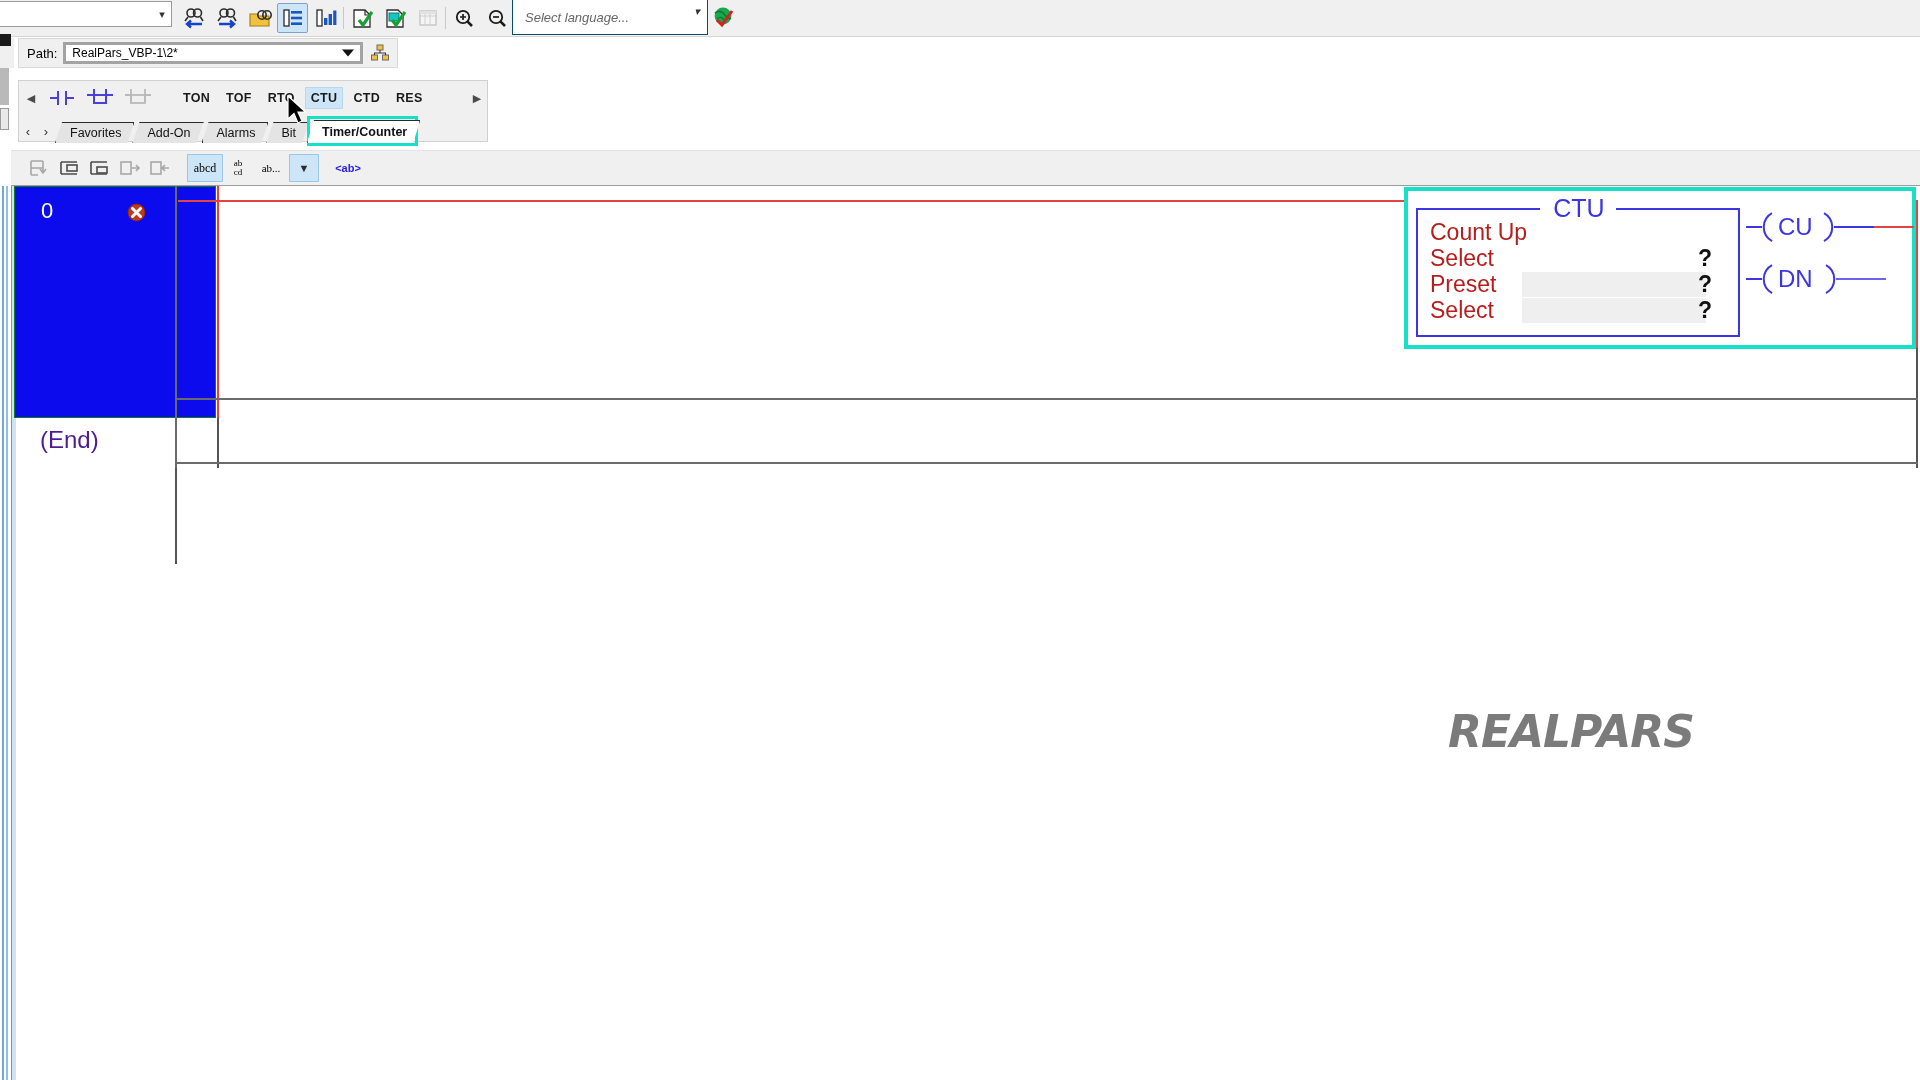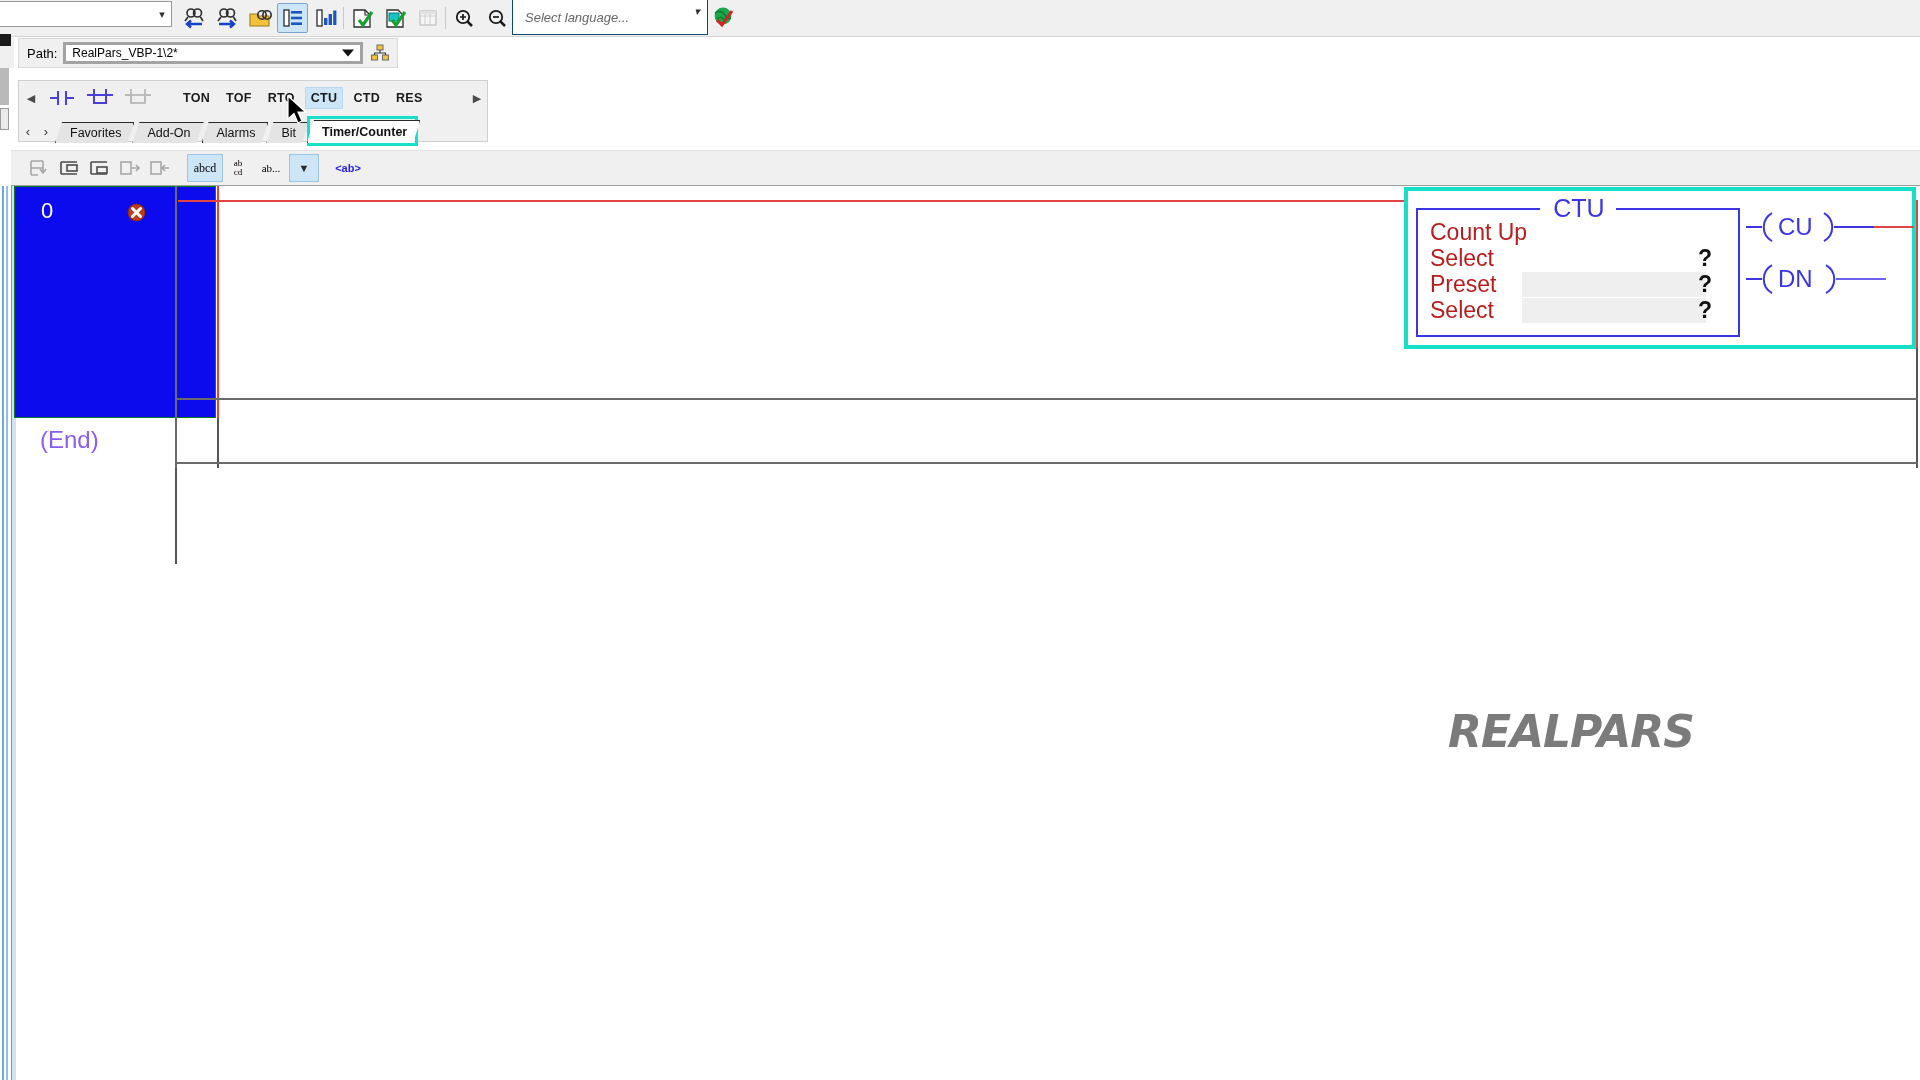--- a/index.html
+++ b/index.html
@@ -117,21 +117,21 @@
     position:absolute;left:11px;top:186px;width:1909px;height:894px;
     background:#ffffff;border-left:1px solid #8f8f8f;box-sizing:border-box;overflow:hidden;
   }
   #railgutter{position:absolute;left:0;top:0;width:4px;height:894px;background:#cfe3f2;}
   #rung0sel{
     position:absolute;left:2px;top:0px;width:202px;height:232px;
     background:#0b0bee;border:1px solid #0a7a1f;box-sizing:border-box;
   }
   #rungnum{position:absolute;left:26px;top:13px;color:#ffffff;font-size:22px;line-height:1;}
   #errico{position:absolute;left:112px;top:16px;width:19px;height:19px;}
-  #endlabel{position:absolute;left:28px;top:240px;color:#8b5cf6;font-size:24px;}
+  #endlabel{position:absolute;left:28px;top:240px;color:#4c1d95;font-size:24px;}
 
   
   .vrail{position:absolute;width:2px;background:#555;}
   .hline{position:absolute;height:2px;background:#555;}
   .redline{position:absolute;height:1.5px;background:#e24444;}
   .vredline{position:absolute;width:1.5px;background:#e24444;}
 
   
   #ctuhl{
     position:absolute;left:1404px;top:187px;width:512px;height:162px;

